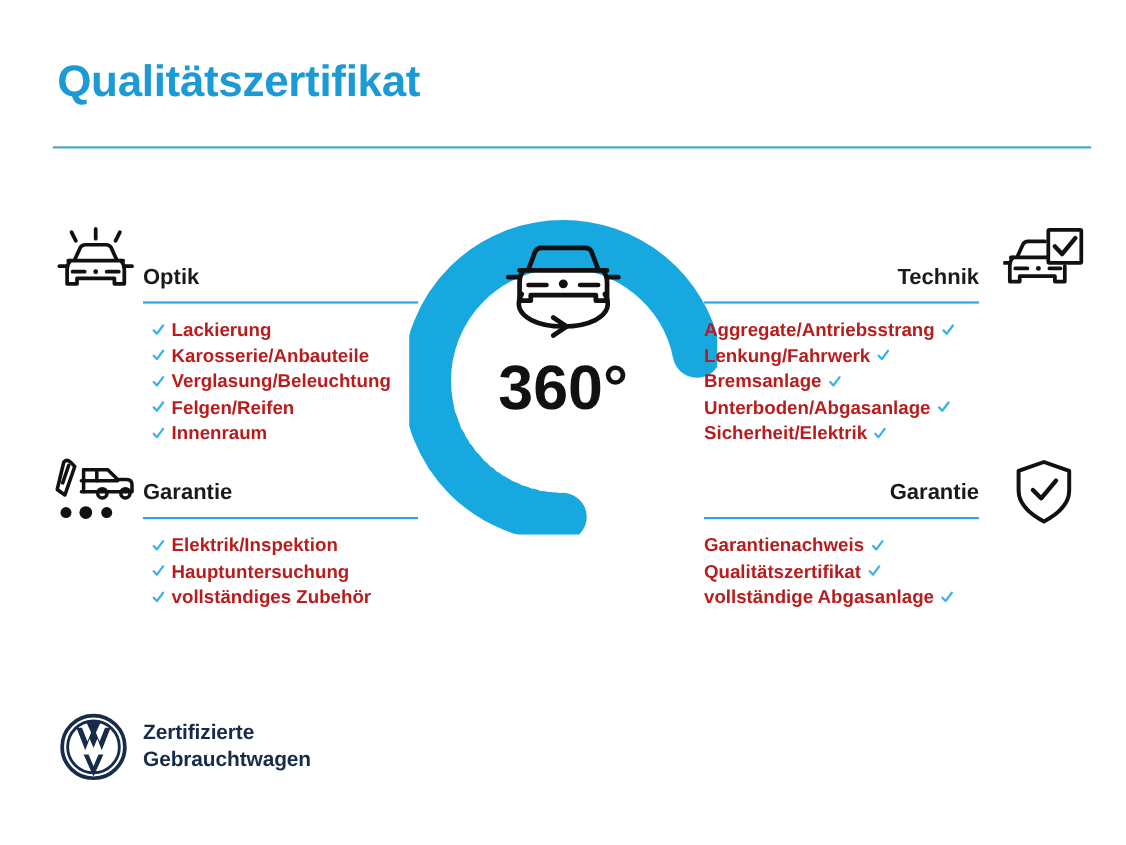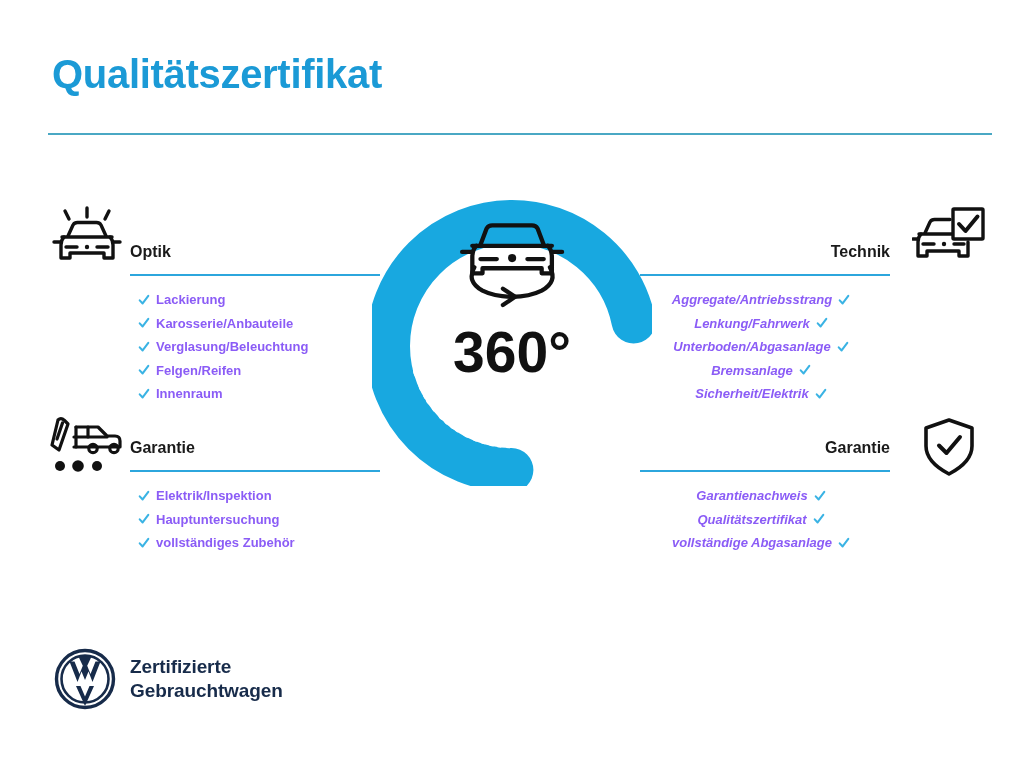--- a/index.html
+++ b/index.html
@@ -42,43 +42,43 @@
 
   
   .section {
     position: absolute;
   }
   .section .sec-head {
     position: relative;
     height: 40px;
   }
   .section .sec-title {
-    font-size: 16px;
+    font-size: 20px;
     font-weight: 700;
     color: #1a1a1a;
     line-height: 28px;
     white-space: nowrap;
   }
   .section .sec-underline {
     position: absolute;
     left: 0;
     right: 0;
     bottom: 2px;
     height: 2px;
     background: #2ca6dd;
   }
   .section ul.sec-list {
     list-style: none;
     margin: 10px 0 0 0;
     padding: 0;
   }
   .section ul.sec-list li {
-    font-size: 13px;
+    font-size: 17px;
     font-weight: 600;
-    color: #8b5cf6;
+    color: #b91c1c;
     line-height: 23.5px;
     white-space: nowrap;
     display: flex;
     align-items: center;
     gap: 6px;
   }
   .check {
     display: inline-block;
     width: 12px;
     height: 12px;
@@ -88,21 +88,21 @@
   .check svg { display: block; }
 
   
   .sec-left { width: 250px; }
   .sec-left ul.sec-list li { justify-content: flex-start; }
   .sec-left ul.sec-list { padding-left: 8px; }
 
   
   .sec-right { width: 250px; text-align: right; }
   .sec-right .sec-title { text-align: right; }
-  .sec-right ul.sec-list li { justify-content: center; font-style: italic; }
+  .sec-right ul.sec-list li { justify-content: flex-start; }
   .sec-right ul.sec-list { padding-right: 8px; }
 
   #sec-optik   { left: 130px; top: 238px; }
   #sec-wartung { left: 130px; top: 434px; }
   #sec-technik { left: 640px; top: 238px; }
   #sec-garantie{ left: 640px; top: 434px; }
 
   
   .sec-icon {
     position: absolute;
@@ -343,29 +343,29 @@
         </li>
         <li>
           <span>Lenkung/Fahrwerk</span>
           <span class="check">
             <svg viewBox="0 0 14 14" fill="none" stroke="currentColor" stroke-width="2.4" stroke-linecap="round" stroke-linejoin="round">
               <path d="M2 7.4 L5.4 11 L12 2.2"></path>
             </svg>
           </span>
         </li>
         <li>
+          <span>Bremsanlage</span>
+          <span class="check">
+            <svg viewBox="0 0 14 14" fill="none" stroke="currentColor" stroke-width="2.4" stroke-linecap="round" stroke-linejoin="round">
+              <path d="M2 7.4 L5.4 11 L12 2.2"></path>
+            </svg>
+          </span>
+        </li>
+        <li>
           <span>Unterboden/Abgasanlage</span>
-          <span class="check">
-            <svg viewBox="0 0 14 14" fill="none" stroke="currentColor" stroke-width="2.4" stroke-linecap="round" stroke-linejoin="round">
-              <path d="M2 7.4 L5.4 11 L12 2.2"></path>
-            </svg>
-          </span>
-        </li>
-        <li>
-          <span>Bremsanlage</span>
           <span class="check">
             <svg viewBox="0 0 14 14" fill="none" stroke="currentColor" stroke-width="2.4" stroke-linecap="round" stroke-linejoin="round">
               <path d="M2 7.4 L5.4 11 L12 2.2"></path>
             </svg>
           </span>
         </li>
         <li>
           <span>Sicherheit/Elektrik</span>
           <span class="check">
             <svg viewBox="0 0 14 14" fill="none" stroke="currentColor" stroke-width="2.4" stroke-linecap="round" stroke-linejoin="round">

